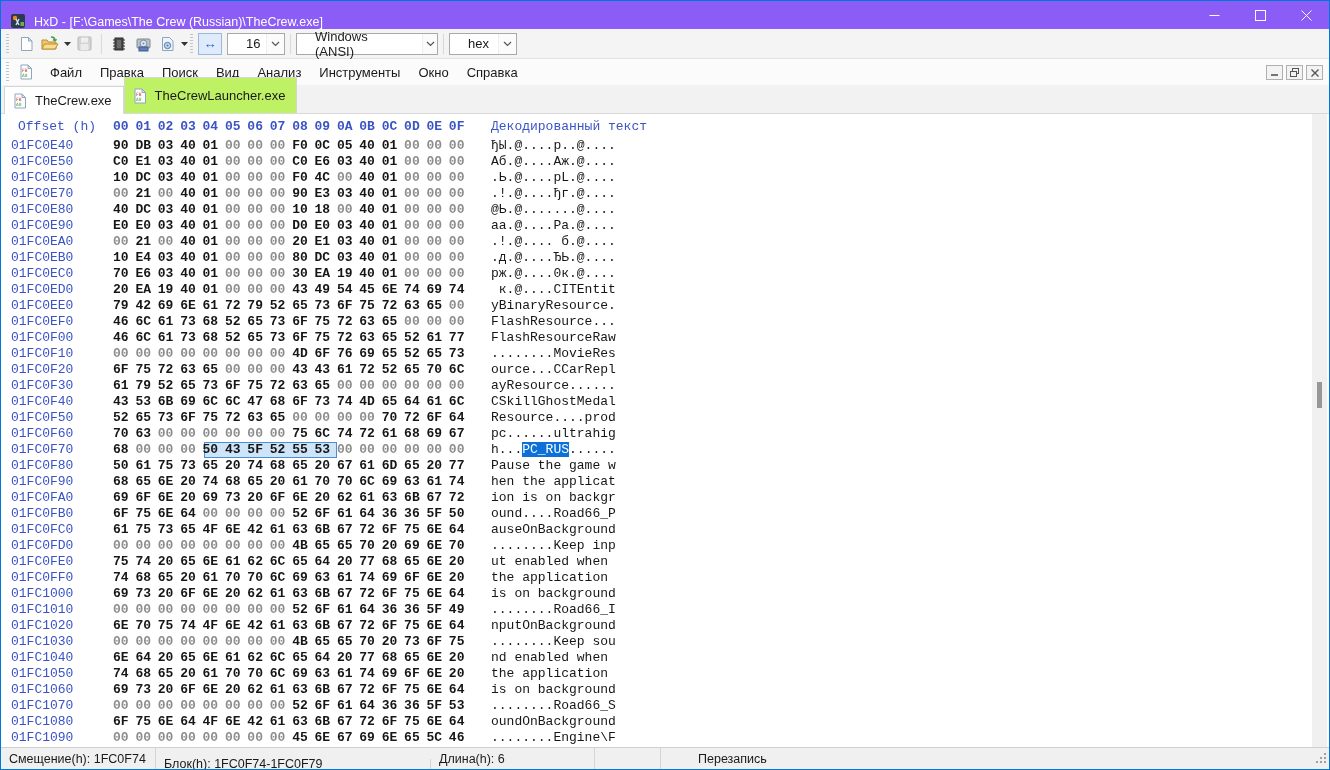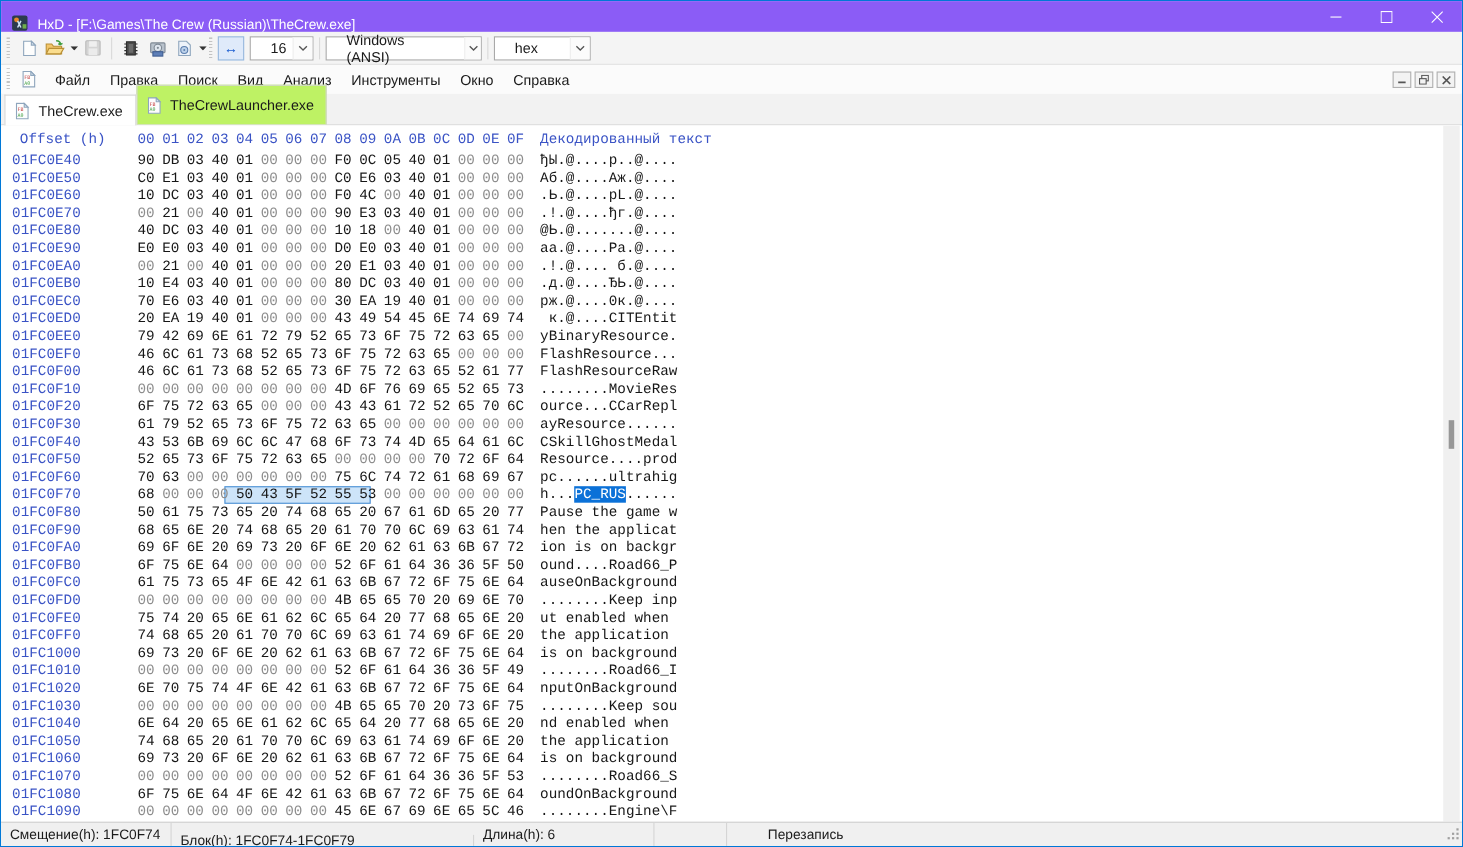--- a/index.html
+++ b/index.html
@@ -23,41 +23,41 @@
   .grip{width:3px;height:20px;margin:0 5px 0 1px;background:repeating-linear-gradient(to bottom,#c3c3c3 0 1px,transparent 1px 3px);}
   .tbtn{width:24px;height:24px;display:flex;align-items:center;justify-content:center;border:1px solid transparent;}
   .tbtn.disabled{opacity:.55;filter:grayscale(1);}
   .caret{width:10px;height:24px;display:flex;align-items:center;justify-content:center;}
   .tsep{width:1px;height:20px;background:#d9d9d9;margin:0 5px;}
   .width-btn{width:24px;height:22px;border:1px solid #98b9dd;background:#dfeafa;display:flex;align-items:center;justify-content:center;color:#1d5fd1;font-weight:bold;font-size:13px;margin-right:5px;}
   .combo{height:22px;border:1px solid #a9a9a9;background:#fff;display:flex;align-items:center;font-size:13px;color:#1a1a1a;padding-left:18px;}
   .combo .chev{margin-left:auto;width:18px;height:20px;display:flex;align-items:center;justify-content:center;background:#fbfbfb;border-left:1px solid #eee;}
   .combo.w16{width:58px;}
   .combo.wenc{width:142px;gap:29px;}
-  .combo.whex{width:88px;}
+  .combo.whex{width:68px;}
   
   .menubar{height:26px;background:#fbfbfb;display:flex;align-items:center;flex:0 0 auto;padding-left:4px;position:relative;}
   .menu-icon{width:16px;height:16px;margin:0 6px 0 5px;display:flex;align-items:center;}
   .menu-item{font-size:13px;color:#1a1a1a;padding:4px 9px;white-space:nowrap;}
   .mdibtns{position:absolute;right:6px;top:6px;display:flex;}
   .mdib{width:17px;height:15px;border:1px solid #b0b0b0;background:#f3f3f3;margin-left:3px;display:flex;align-items:center;justify-content:center;}
   
   .tabbar{height:29px;background:#f2f2f2;border-bottom:1px solid #d9d9d9;display:flex;align-items:flex-end;padding-left:3px;flex:0 0 auto;}
   .tab{height:36px;display:flex;align-items:center;padding:0 11px 0 8px;background:#bef264;border:1px solid #d5d5d5;border-bottom:none;font-size:13px;color:#1a1a1a;white-space:nowrap;position:relative;}
   .tab.active{background:#fff;height:28px;margin-bottom:-1px;z-index:2;}
   .ticon{width:15px;height:16px;margin-right:7px;display:flex;align-items:center;}
   
   .content{flex:1 1 auto;position:relative;background:#fff;overflow:hidden;}
   .hexpane{position:absolute;inset:0;padding-top:5px;}
   .hexrow,.hex-header{position:relative;height:16px;font-family:"Liberation Mono",monospace;font-size:13px;line-height:16px;white-space:nowrap;}
   .hex-header{height:19px;color:#3a53c5;}
   .hex-header .offset,.hex-header .byte,.hex-header .rowtext{color:#3a53c5;}
   .offset{position:absolute;left:10px;color:#3a53c5;}
   .hex-header .offset{left:17px;}
-  .bytes{position:absolute;left:124px;top:0;white-space:nowrap;z-index:1;}
+  .bytes{position:absolute;left:112px;top:0;white-space:nowrap;z-index:1;font-weight:bold;}
   .byte{display:inline-block;width:22.4px;color:#161616;}
   .byte.z{color:#8d8d8d;}
   .rowtext{position:absolute;left:490px;color:#161616;white-space:pre;z-index:1;}
   .sel-rect{position:absolute;top:0;height:16px;background:#cde4f9;border:1px solid #4a8fd4;z-index:0;}
   .selt{background:#0b71d8;color:#fff;}
   
   .vscroll{position:absolute;top:0;bottom:0;right:2px;width:15px;background:#f0f0f0;}
   .vthumb{position:absolute;left:5px;width:5px;top:268px;height:26px;background:#979797;}
   
   .statusbar{height:22px;background:#f0f0f0;border-top:1px solid #d0d0d0;display:flex;align-items:stretch;font-size:12.5px;color:#1a1a1a;flex:0 0 auto;position:relative;}

